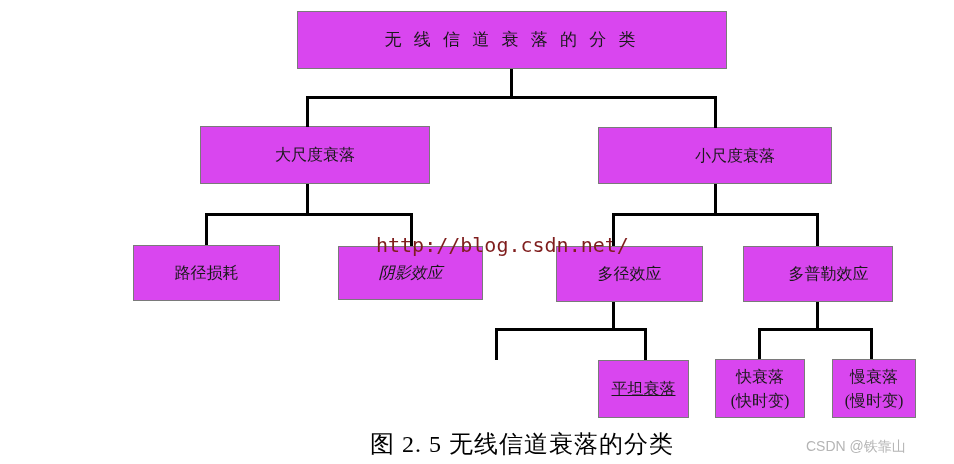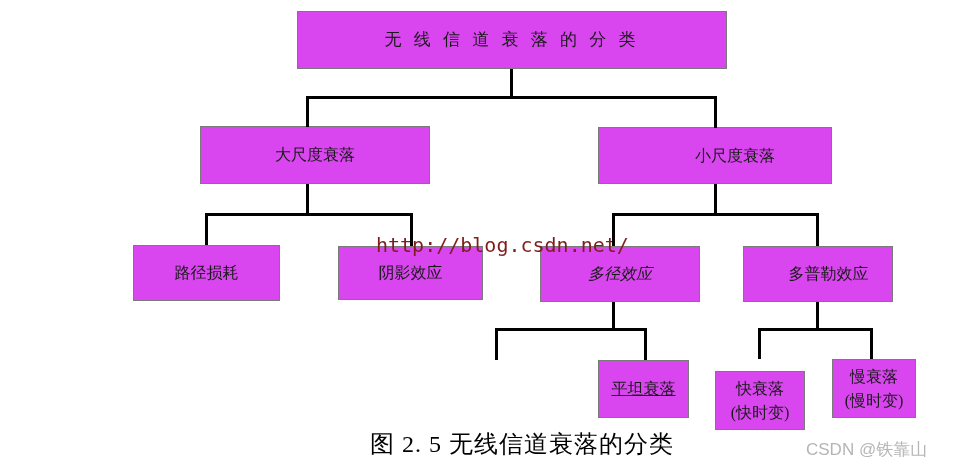--- a/index.html
+++ b/index.html
@@ -58,44 +58,44 @@
     letter-spacing: 1px;
     color: #000000;
     z-index: 1;
   }
   
   .attribution {
     position: absolute;
     left: 806px;
     top: 438px;
     font-family: "Liberation Sans", sans-serif;
-    font-size: 17px;
+    font-size: 14px;
     color: #b5b5b5;
     z-index: 1;
   }
 </style>
 </head>
 <body>
 
 <div class="stage">
 
   <span class="watermark">http://blog.csdn.net/</span>
 
   <div class="node node-root" style="left:297px; top:11px; width:430px; height:58px;">无 线 信 道 衰 落 的 分 类</div>
 
   <div class="node" style="left:192px; top:126px; width:230px; height:58px;margin-left:8px;">大尺度衰落</div>
   <div class="node" style="left:598px; top:127px; width:234px; height:57px;padding-left:40px;">小尺度衰落</div>
 
   <div class="node" style="left:133px; top:245px; width:147px; height:56px;text-align:right;">路径损耗</div>
-  <div class="node" style="left:338px; top:246px; width:145px; height:54px;">阴影效应</div>
-  <div class="node" style="left:540px; top:246px; width:160px; height:56px;font-style:italic;">多径效应</div>
+  <div class="node" style="left:338px; top:246px; width:145px; height:54px;font-style:italic;">阴影效应</div>
+  <div class="node" style="left:556px; top:246px; width:147px; height:56px;">多径效应</div>
   <div class="node" style="left:743px; top:246px; width:150px; height:56px;padding-left:21px;">多普勒效应</div>
 
   <div class="node" style="left:598px; top:360px; width:91px; height:58px;text-decoration:underline;">平坦衰落</div>
-  <div class="node" style="left:715px; top:359px; width:90px; height:59px;margin-top:12px;">快衰落
+  <div class="node" style="left:715px; top:359px; width:90px; height:59px;">快衰落
 (快时变)</div>
   <div class="node" style="left:832px; top:359px; width:84px; height:59px;">慢衰落
 (慢时变)</div>
 
   <div class="line" style="left:510px; top:69px;  width:3px;   height:30px;"></div>
   <div class="line" style="left:306px; top:96px;  width:411px; height:3px;"></div>
   <div class="line" style="left:306px; top:96px;  width:3px;   height:31px;"></div>
   <div class="line" style="left:714px; top:96px;  width:3px;   height:32px;"></div>
 
   <div class="line" style="left:306px; top:184px; width:3px;   height:32px;"></div>

